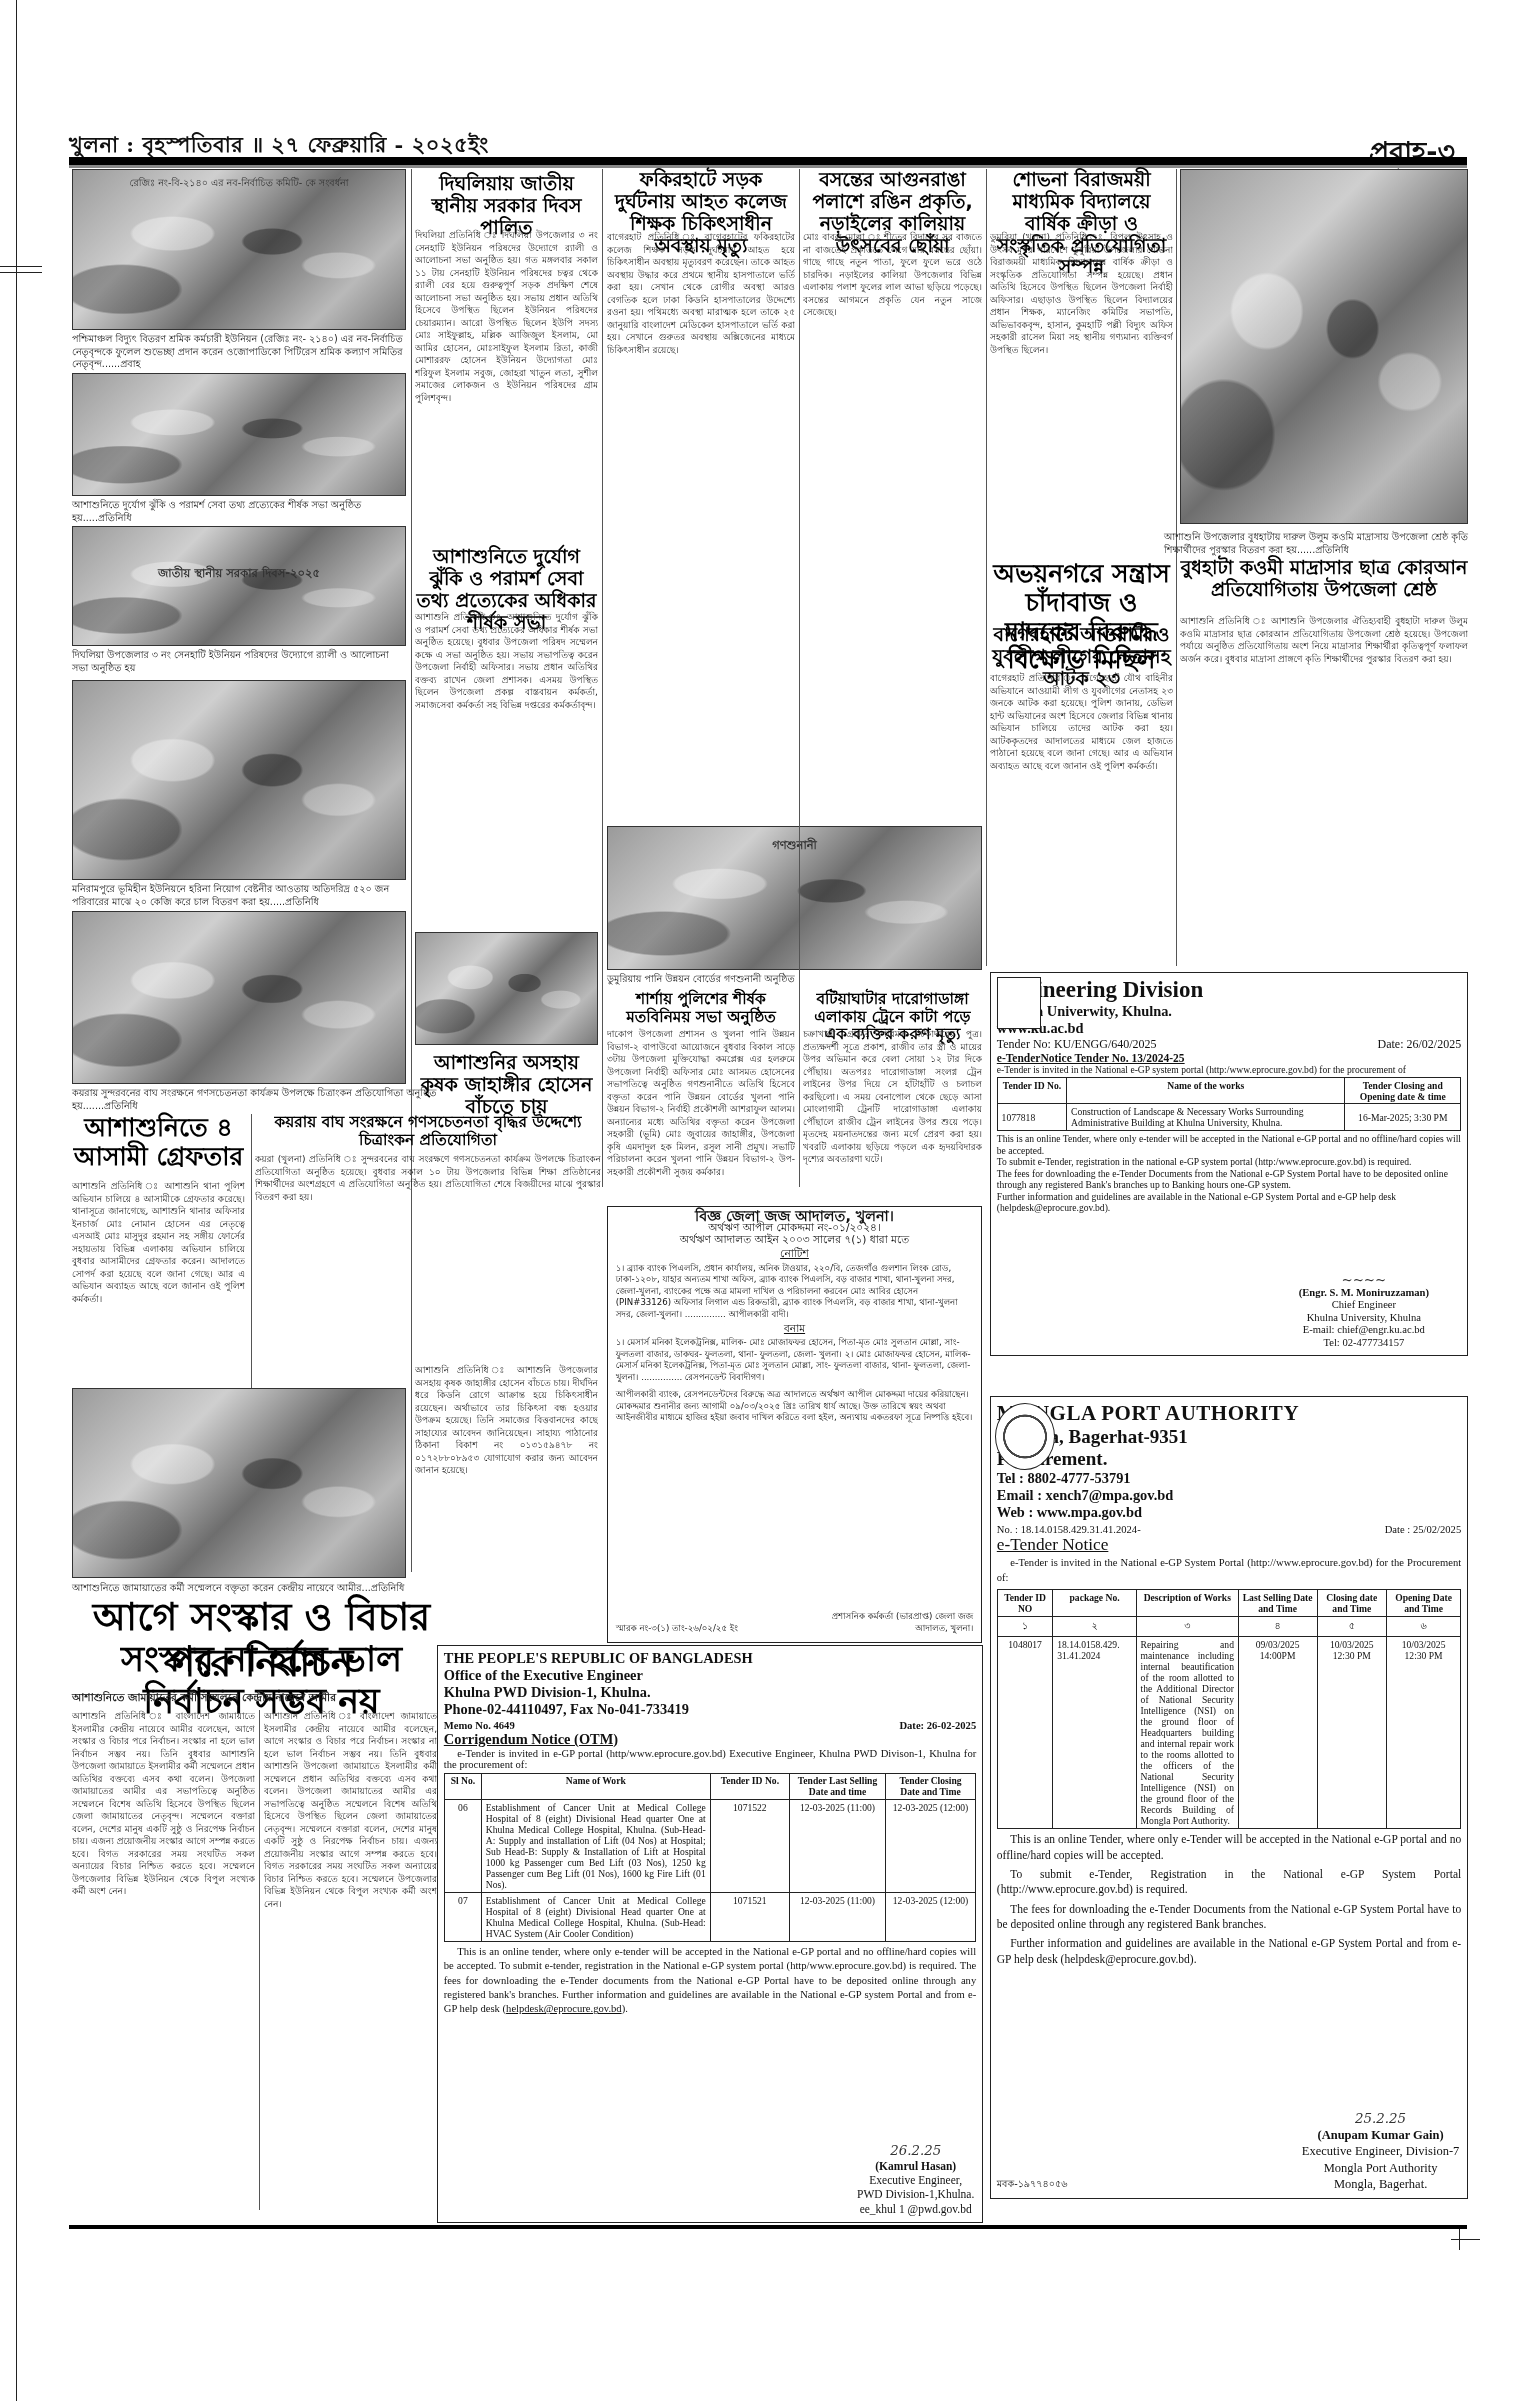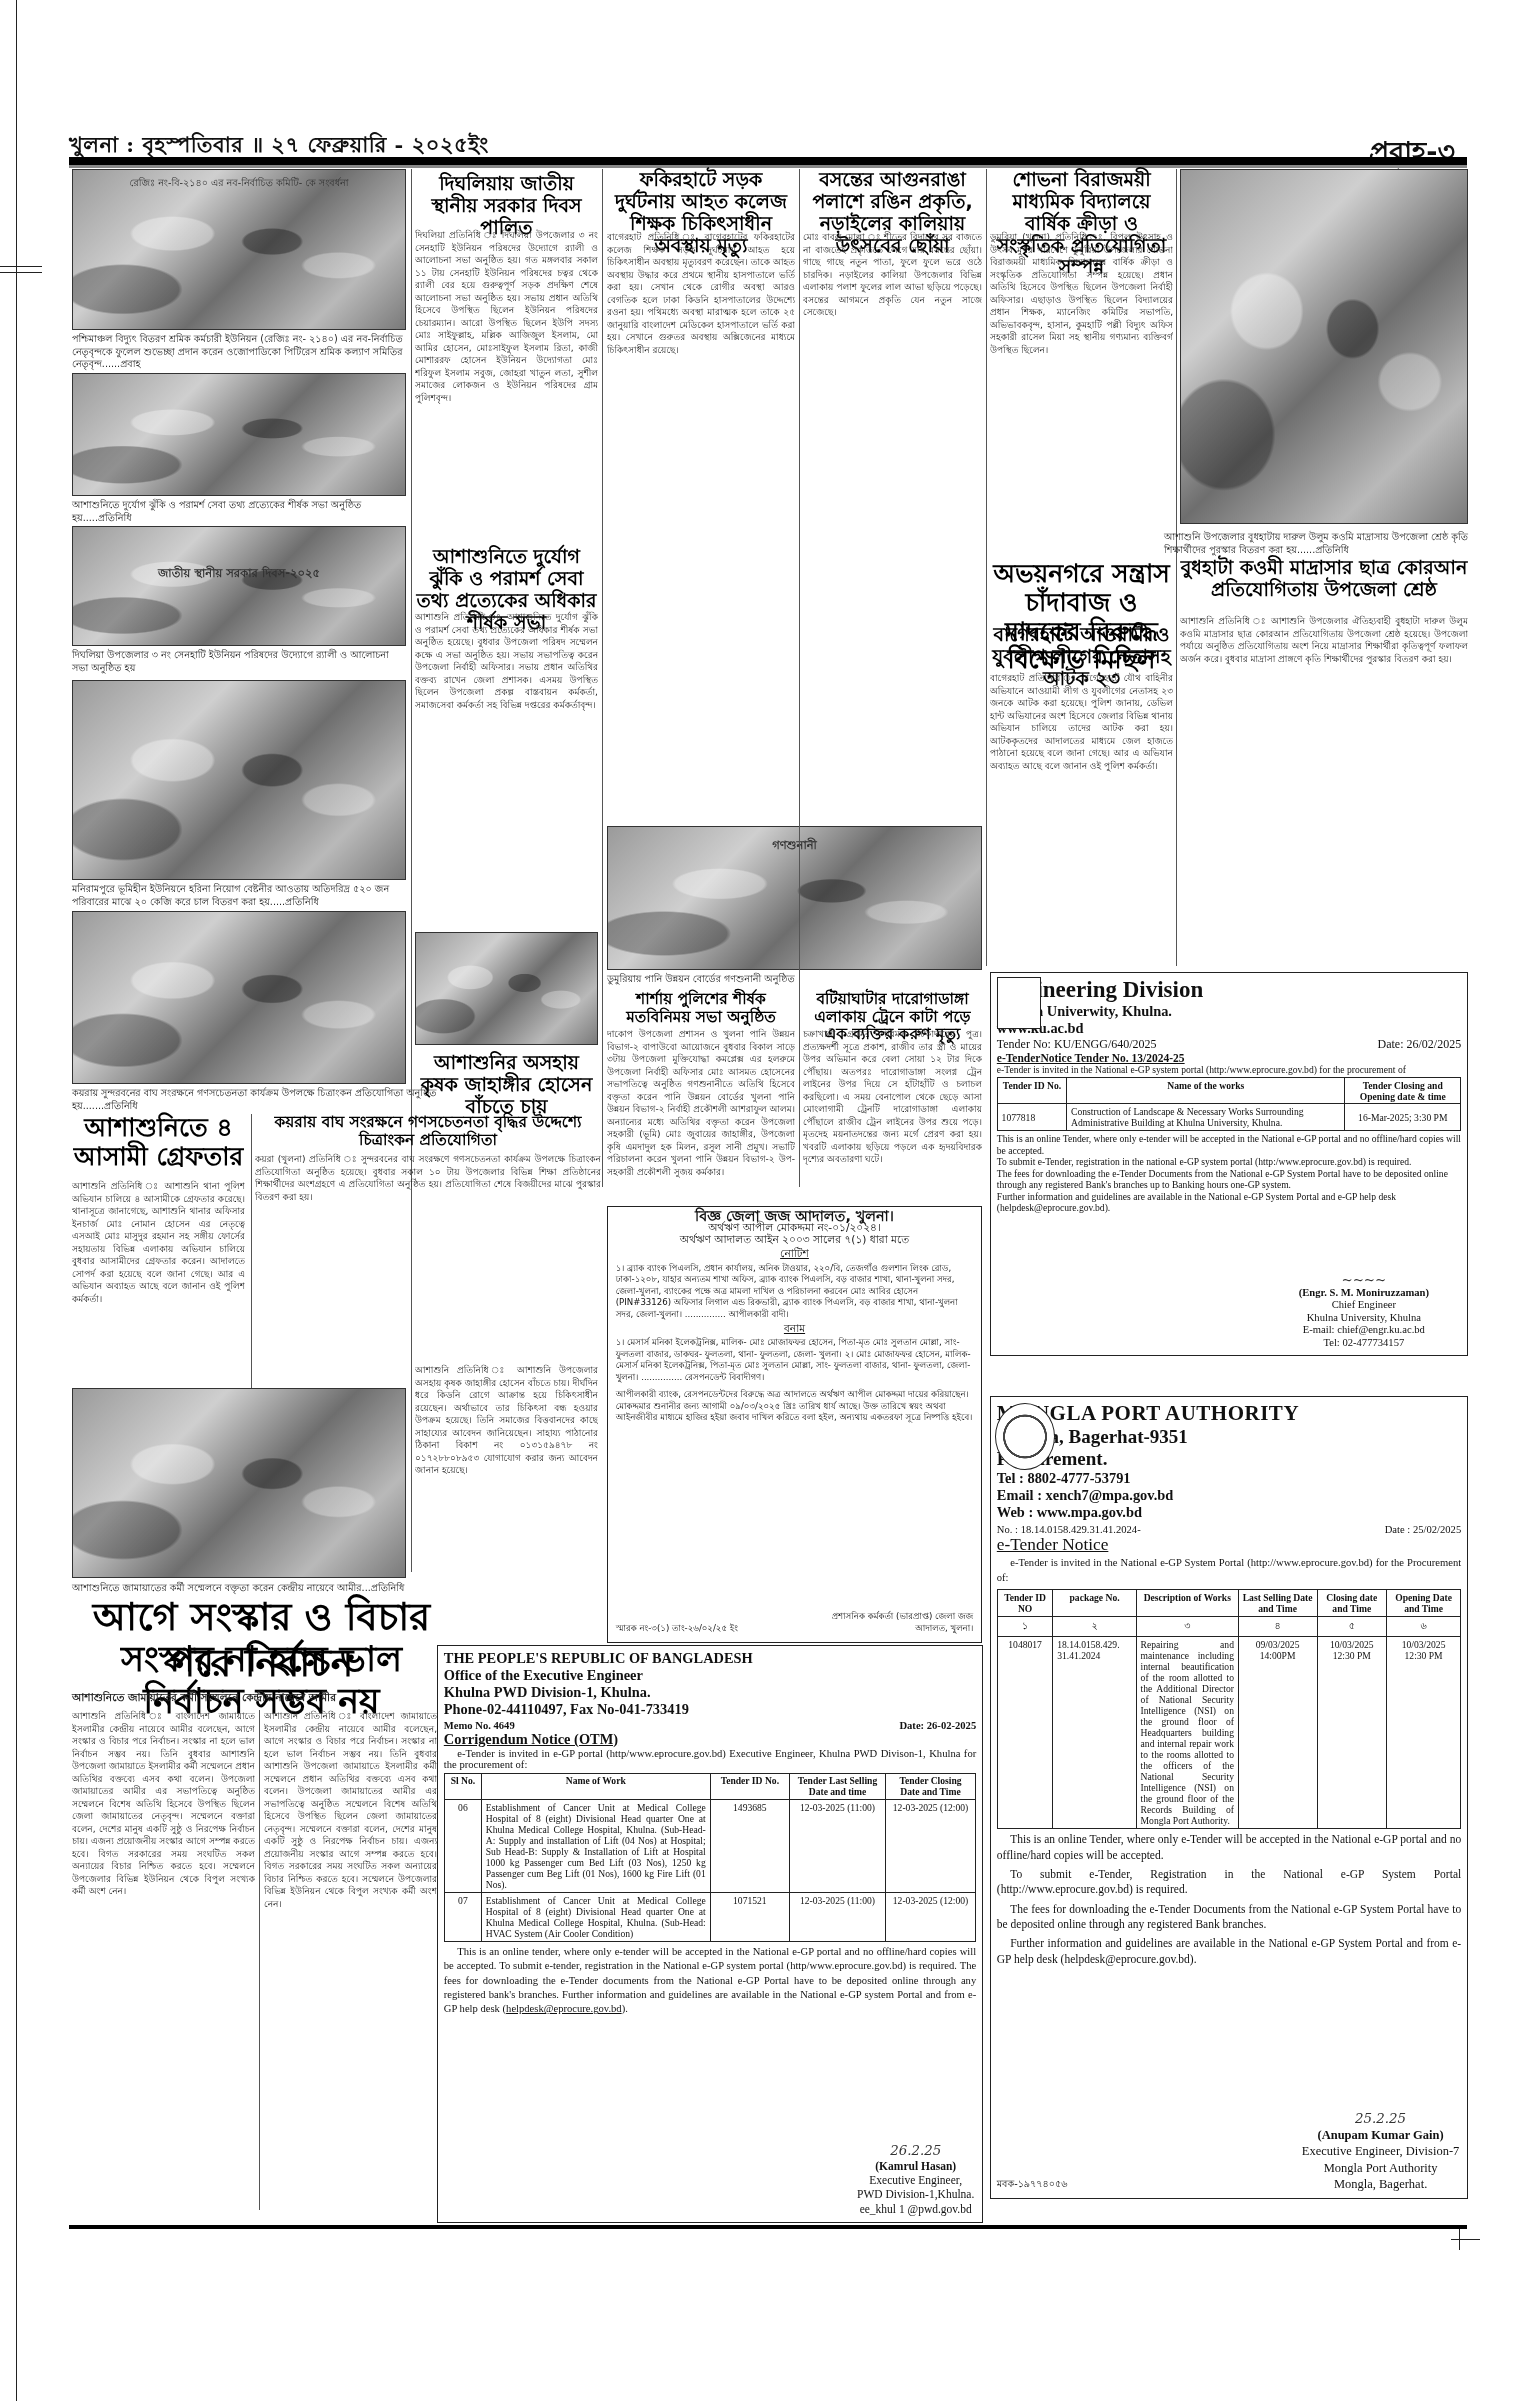--- a/index.html
+++ b/index.html
@@ -216,21 +216,21 @@
         <tr>
       <th style="width:7%;">Sl No.</th>
       <th style="width:43%;">Name of Work</th>
       <th style="width:15%;">Tender ID No.</th>
       <th style="width:18%;">Tender Last Selling Date and time</th>
       <th style="width:17%;">Tender Closing Date and Time</th>
     </tr>
     <tr>
       <td style="text-align:center;">06</td>
       <td style="text-align:justify;">Establishment of Cancer Unit at Medical College Hospital of 8 (eight) Divisional Head quarter One at Khulna Medical College Hospital, Khulna. (Sub-Head-A: Supply and installation of Lift (04 Nos) at Hospital; Sub Head-B: Supply &amp; Installation of Lift at Hospital 1000 kg Passenger cum Bed Lift (03 Nos), 1250 kg Passenger cum Beg Lift (01 Nos), 1600 kg Fire Lift (01 Nos).</td>
-      <td style="text-align:center;">1493685</td>
+      <td style="text-align:center;">1071522</td>
       <td style="text-align:center;">12-03-2025 (11:00)</td>
       <td style="text-align:center;">12-03-2025 (12:00)</td>
     </tr>
     <tr>
       <td style="text-align:center;">07</td>
       <td style="text-align:justify;">Establishment of Cancer Unit at Medical College Hospital of 8 (eight) Divisional Head quarter One at Khulna Medical College Hospital, Khulna. (Sub-Head: HVAC System (Air Cooler Condition)</td>
       <td style="text-align:center;">1071521</td>
       <td style="text-align:center;">12-03-2025 (11:00)</td>
       <td style="text-align:center;">12-03-2025 (12:00)</td>
     </tr>

